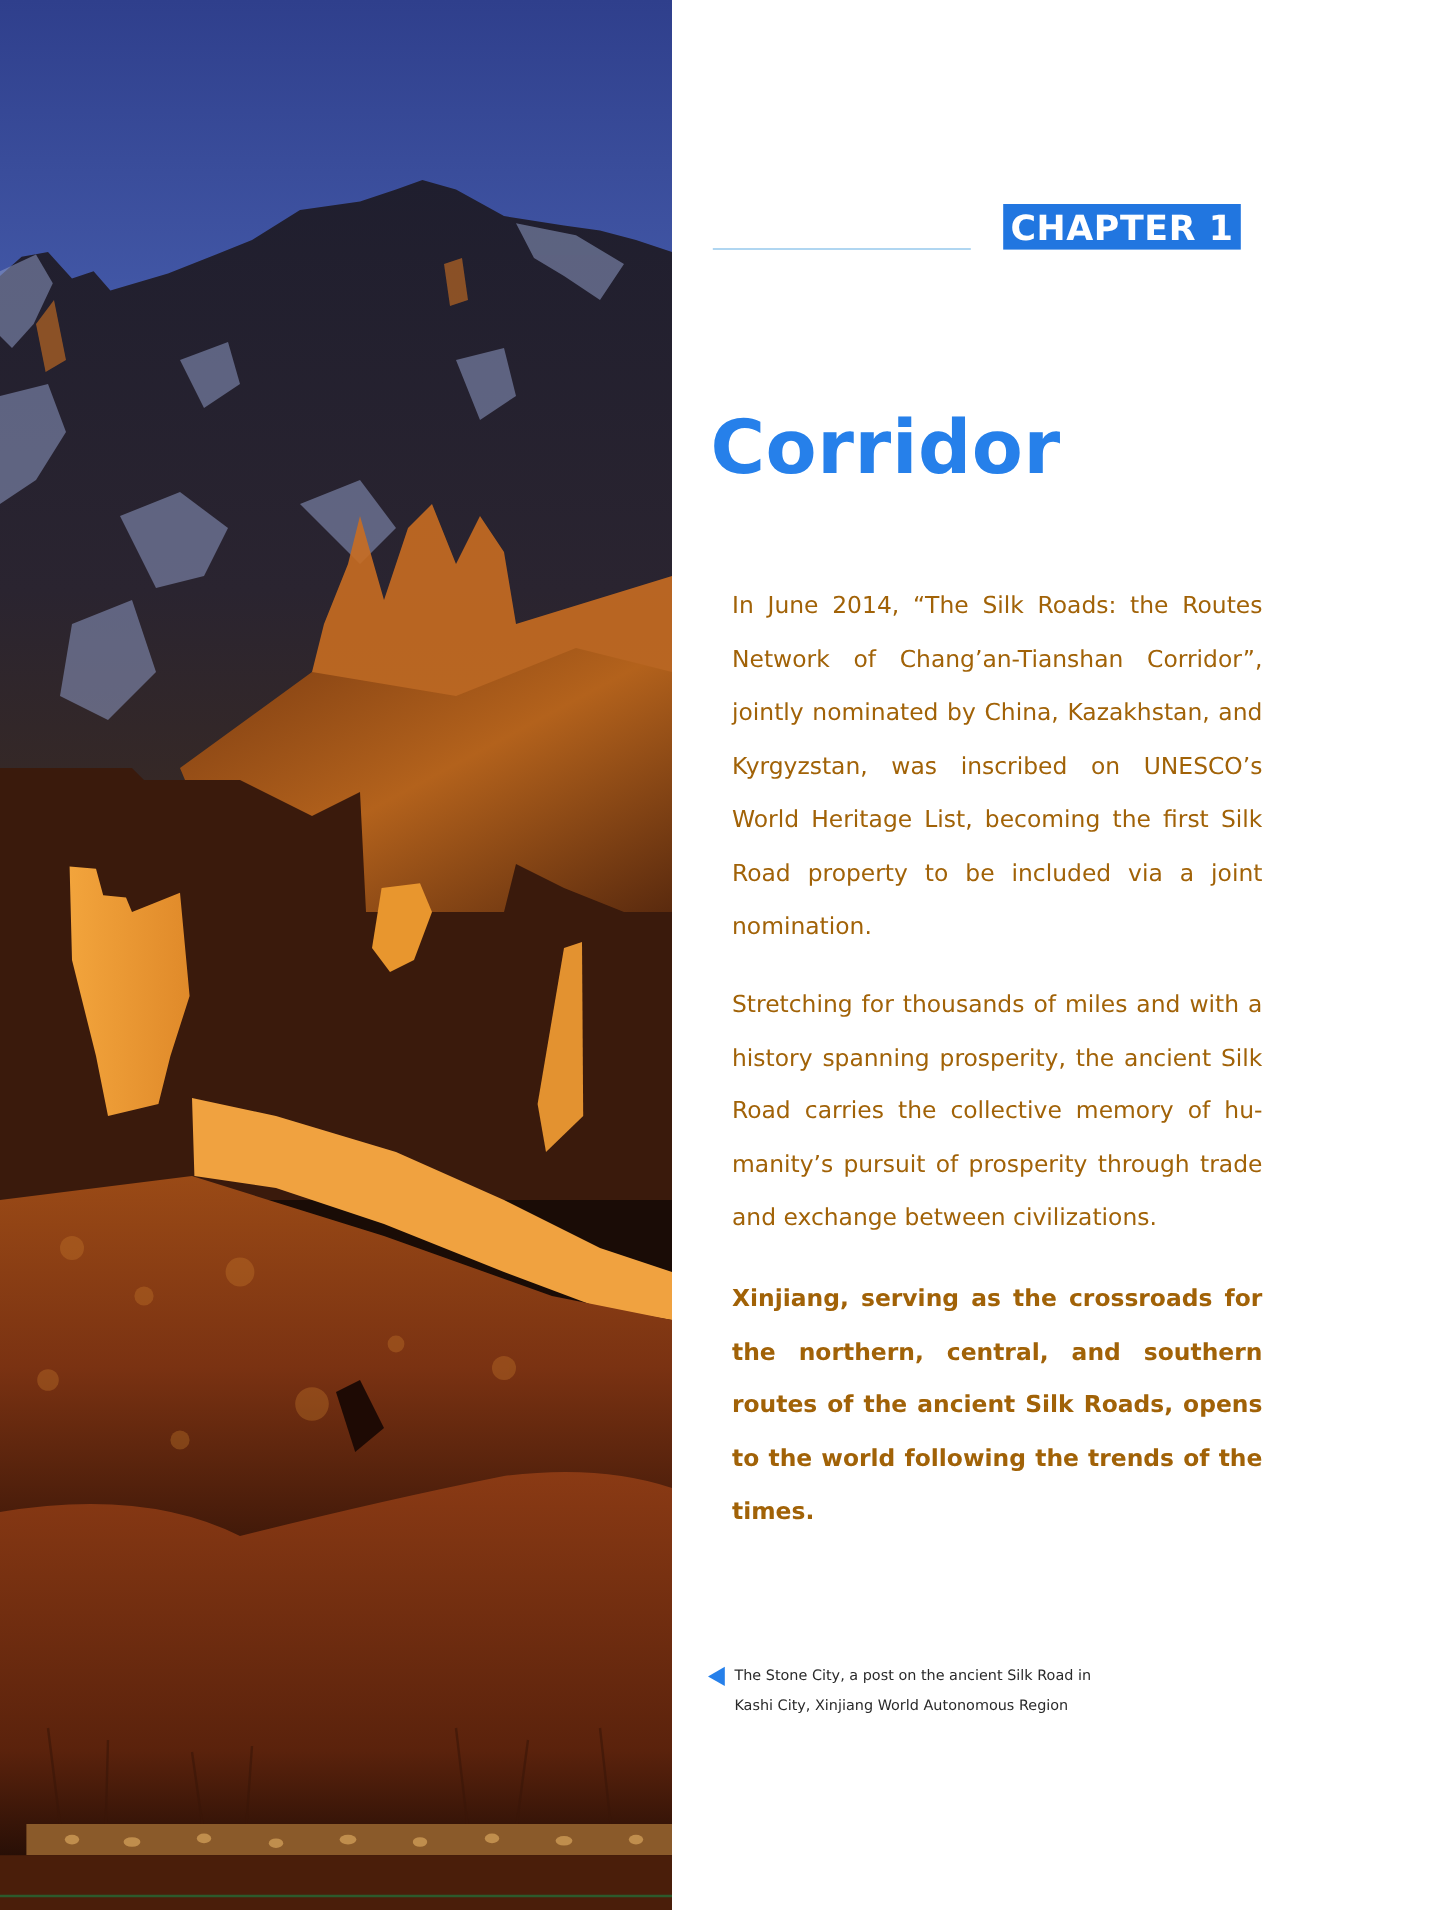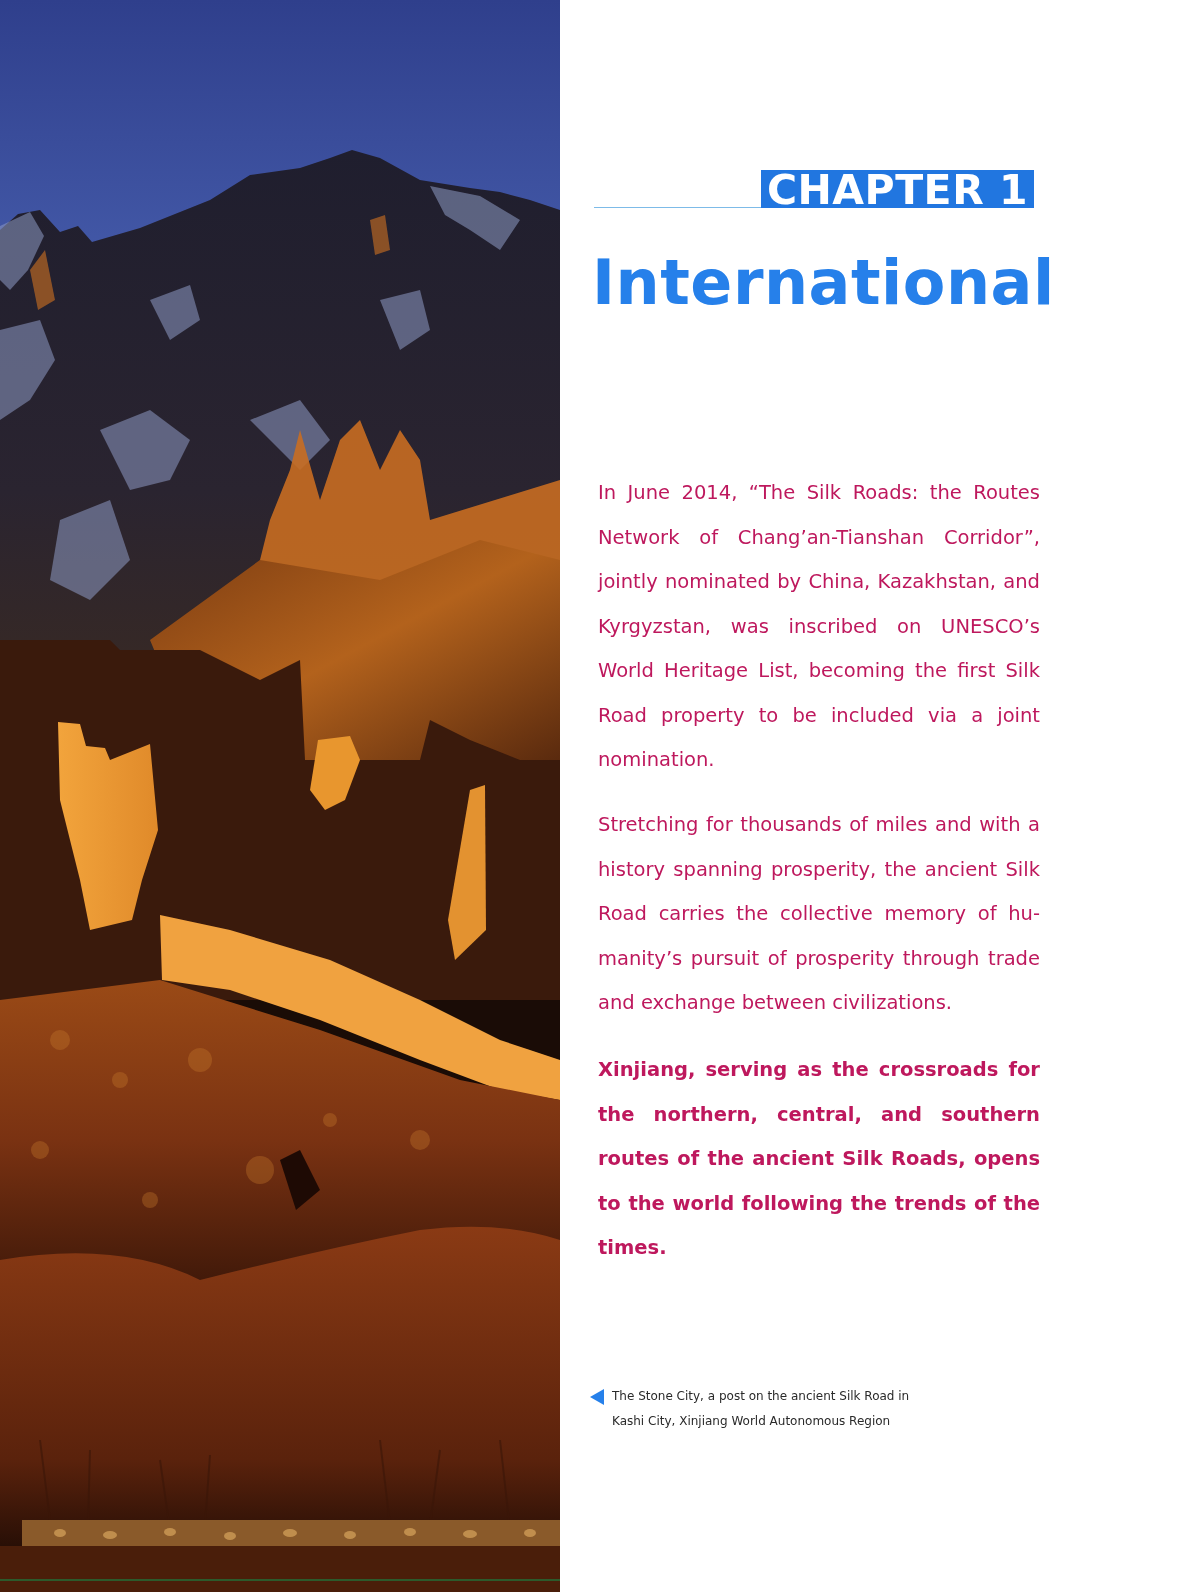--- a/index.html
+++ b/index.html
@@ -18,32 +18,32 @@
     
     .chapter-row {
       position: absolute; left: 594px; top: 170px; width: 440px; height: 40px;
     }
     .chapter-rule {
       position: absolute; left: 0; top: 37px; width: 215px; height: 1px; background: #7dbbe8;
     }
     .chapter-badge {
       position: absolute; right: 0; top: 0; height: 38px; padding: 0 6px 0 6px;
       background: #2176e0; color: #ffffff;
-      font-family: "DejaVu Sans", sans-serif; font-weight: bold; font-size: 41px; line-height: 40px;
+      font-family: "DejaVu Sans", sans-serif; font-weight: bold; font-size: 29px; line-height: 40px;
       letter-spacing: 0.5px;
     }
     .title {
       position: absolute; left: 592px; top: 238px; width: 460px;
       color: #2680ea; font-family: "DejaVu Sans", sans-serif; font-weight: bold;
       font-size: 62px; line-height: 90px; margin: 0; letter-spacing: 0.5px;
     }
     .body-text {
       position: absolute; left: 594px; width: 442px;
-      color: #be185d; font-family: "DejaVu Sans", sans-serif; font-size: 19.5px; line-height: 44.5px;
-      margin: 4px; text-align: justify;
+      color: #a16207; font-family: "DejaVu Sans", sans-serif; font-size: 19.5px; line-height: 44.5px;
+      margin: 16px; text-align: justify;
     }
     .para1 { top: 467px; }
     .para2 { top: 799px; }
     .para3 { top: 1044px; font-weight: bold; }
 
     .caption {
       position: absolute; left: 590px; top: 1384px; width: 440px;
       display: flex; align-items: flex-start; gap: 8px;
     }
     .caption-arrow {
@@ -162,21 +162,22 @@
     <line x1="0" y1="1580" x2="560" y2="1580" stroke="#2c5a2c" stroke-width="2"></line>
   </svg>
 </div>
 
 <div class="chapter-row">
   <div class="chapter-rule"></div>
   <div class="chapter-badge">CHAPTER 1</div>
 </div>
 
 <h1 class="title">
-  <span>International</span><br>
+  <br>
+  <span>Corridor</span>
 </h1>
 
 <p class="body-text para1">In June 2014, “The Silk Roads: the Routes Network of Chang’an-Tianshan Corridor”, jointly nominated by China, Kazakhstan, and Kyrgyzstan, was inscribed on UNESCO’s World Heritage List, becoming the first Silk Road property to be included via a joint nomination.</p>
 <p class="body-text para2">Stretching for thousands of miles and with a history spanning prosperity, the ancient Silk Road carries the collective memory of hu-manity’s pursuit of prosperity through trade and exchange between civilizations.</p>
 <p class="body-text para3">Xinjiang, serving as the crossroads for the northern, central, and southern routes of the ancient Silk Roads, opens to the world following the trends of the times.</p>
 
 <div class="caption">
   <span class="caption-arrow"></span>
   <div class="caption-text">
     <span>The Stone City, a post on the ancient Silk Road in</span><br>

